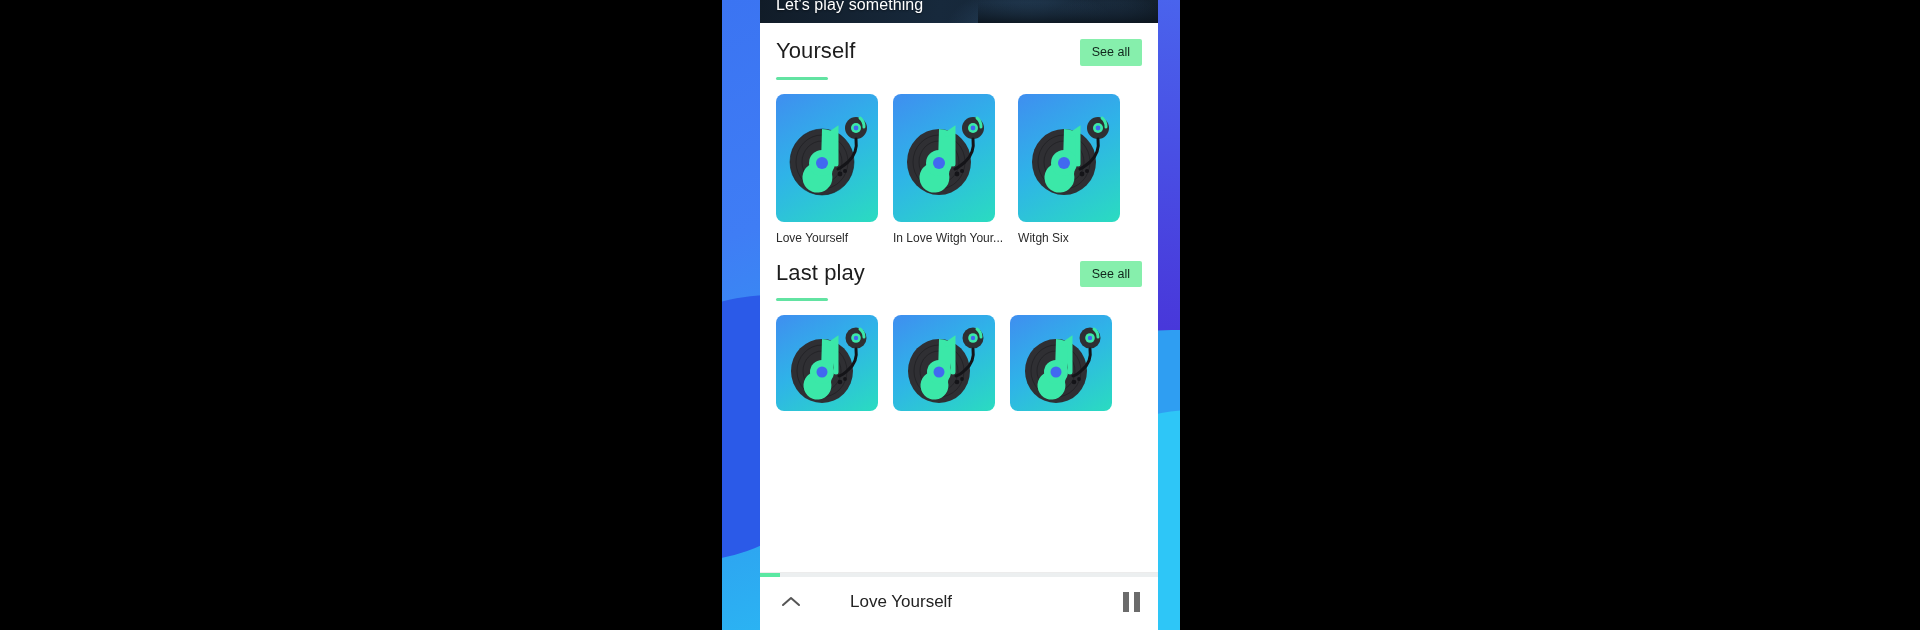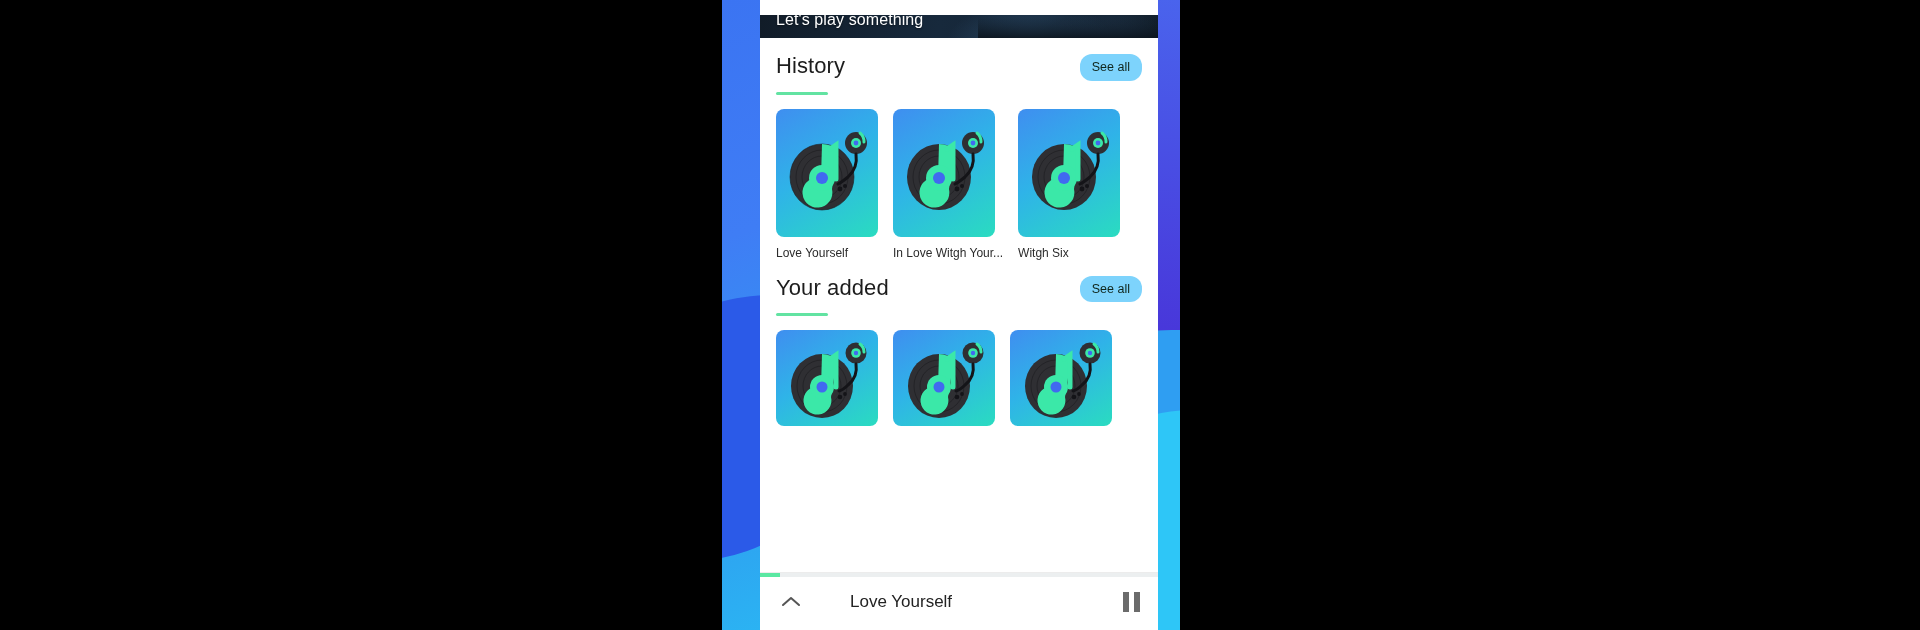--- a/index.html
+++ b/index.html
@@ -45,21 +45,20 @@
     position:absolute; top:0; left:760px; width:398px; height:630px;
     background:#ffffff; overflow:hidden;
     display:flex; flex-direction:column;
   }
 
   
   .hero {
     position:relative; height:23px; flex:0 0 23px;
     background:linear-gradient(100deg,#141f2b 0%,#17293c 38%,#1d3category 60%,#16222f 100%);
     overflow:hidden;
-    margin-top:15px;
   }
   .hero-photo {
     position:absolute; inset:0;
     background:
       radial-gradient(120px 60px at 68% 120%, #2b4a68 0%, rgba(43,74,104,0) 70%),
       radial-gradient(90px 50px at 88% 130%, #27415c 0%, rgba(39,65,92,0) 72%),
       linear-gradient(100deg,#111c28 0%,#17293c 45%,#13202d 100%);
   }
   .hero-trees {
     position:absolute; right:0; bottom:0; width:180px; height:23px;
@@ -78,23 +77,23 @@
 
   .section-head {
     display:flex; align-items:flex-start; justify-content:space-between;
     padding:16px 16px 0 16px;
   }
   .section-title {
     font-size:22px; font-weight:400; color:#1d1d1d; line-height:1.1;
     letter-spacing:.1px;
   }
   .see-all {
-    background:#7dd3fc; color:#10261c;
+    background:#86efac; color:#10261c;
     font-size:12.5px; font-weight:400;
-    border:none; border-radius:12px;
+    border:none; border-radius:2px;
     padding:7px 12px; cursor:pointer; line-height:1;
     white-space:nowrap;
   }
   .title-underline {
     width:52px; height:3px; background:#62e3a2;
     border-radius:2px; margin:11px 0 0 16px;
   }
 
   
   .album-row {
@@ -161,21 +160,21 @@
 
     <div class="hero">
       <div class="hero-photo"></div>
       <div class="hero-trees"></div>
       <div class="hero-title">Let's play something</div>
     </div>
 
     <div class="screen-body">
 
       <div class="section-head">
-        <div class="section-title">History</div>
+        <div class="section-title">Yourself</div>
         <button class="see-all">See all</button>
       </div>
       <div class="title-underline"></div>
 
       <div class="album-row">
 
         <div class="album-cell">
           <div class="album-art">
             <svg viewBox="0 0 102 128" preserveAspectRatio="xMidYMid meet">
               <g transform="translate(8,14)">
@@ -244,21 +243,21 @@
                 <circle cx="61" cy="63" r="2" fill="#141418"></circle>
               </g>
             </svg>
           </div>
           <div class="album-label">Witgh Six</div>
         </div>
 
       </div>
 
       <div class="section-head">
-        <div class="section-title">Your added</div>
+        <div class="section-title">Last play</div>
         <button class="see-all">See all</button>
       </div>
       <div class="title-underline"></div>
 
       <div class="album-row">
 
         <div class="album-cell">
           <div class="album-art sq">
             <svg viewBox="0 0 102 96" preserveAspectRatio="xMidYMid meet">
               <g transform="translate(10,6)">

